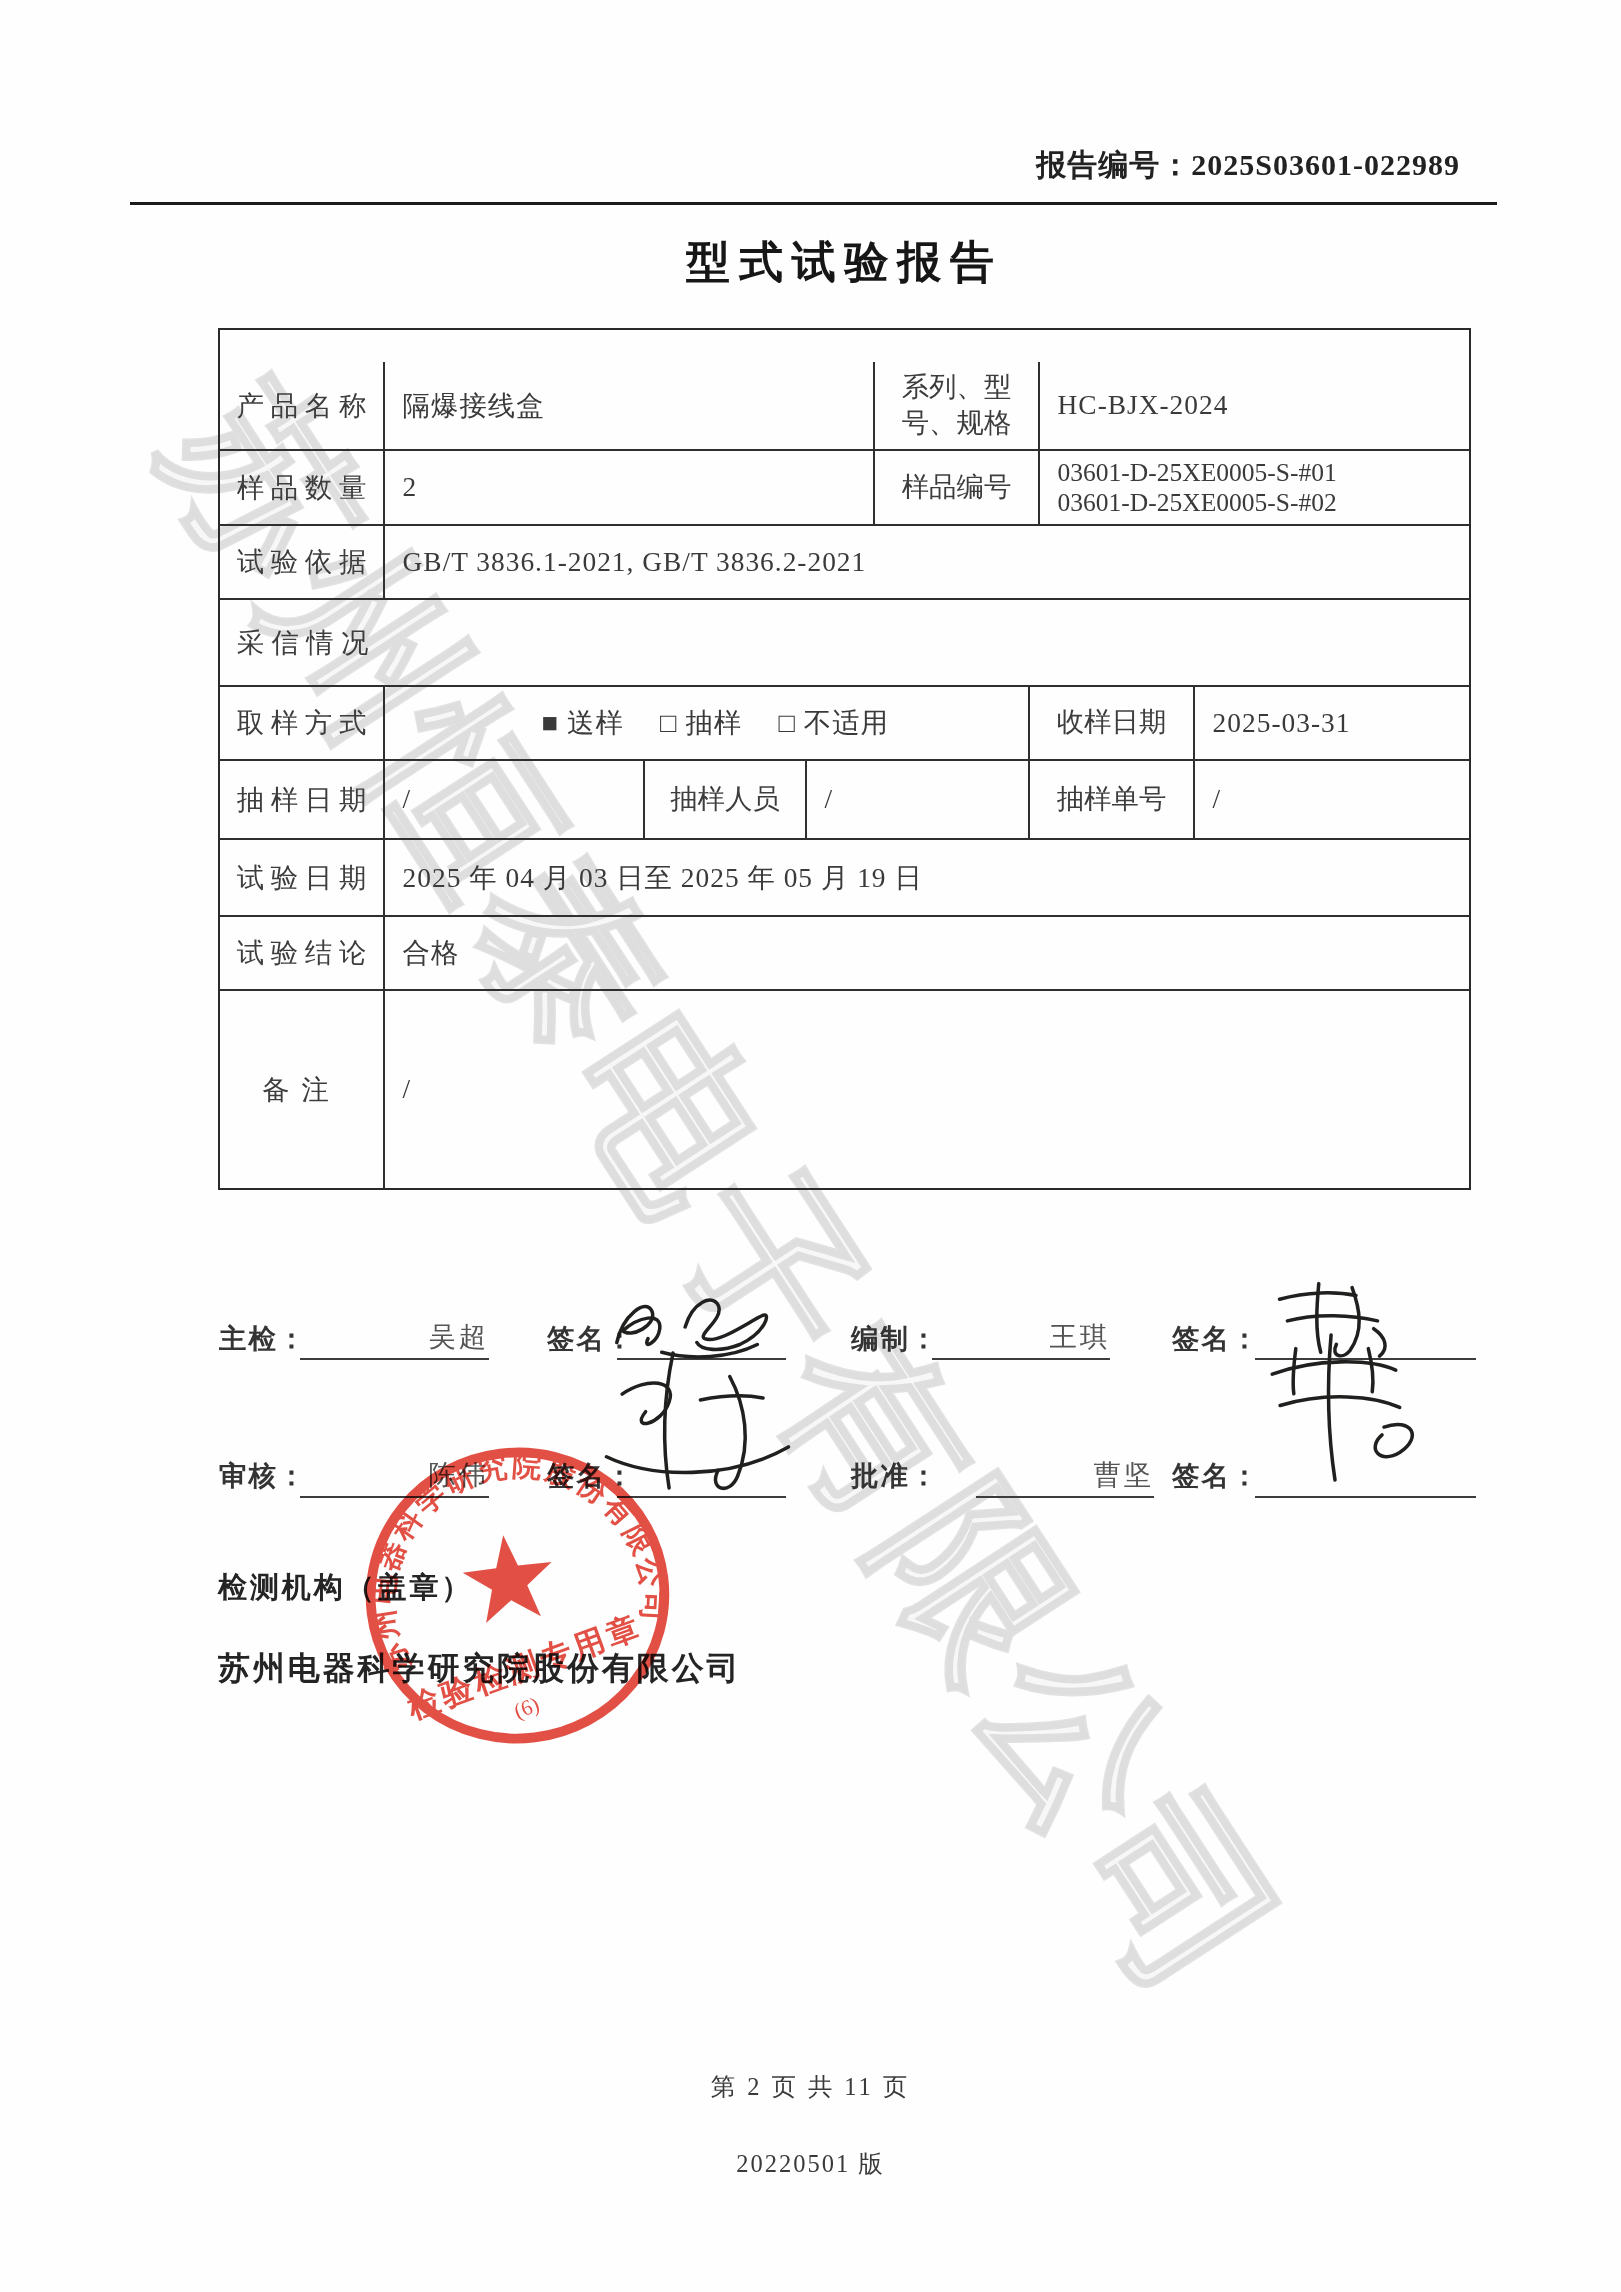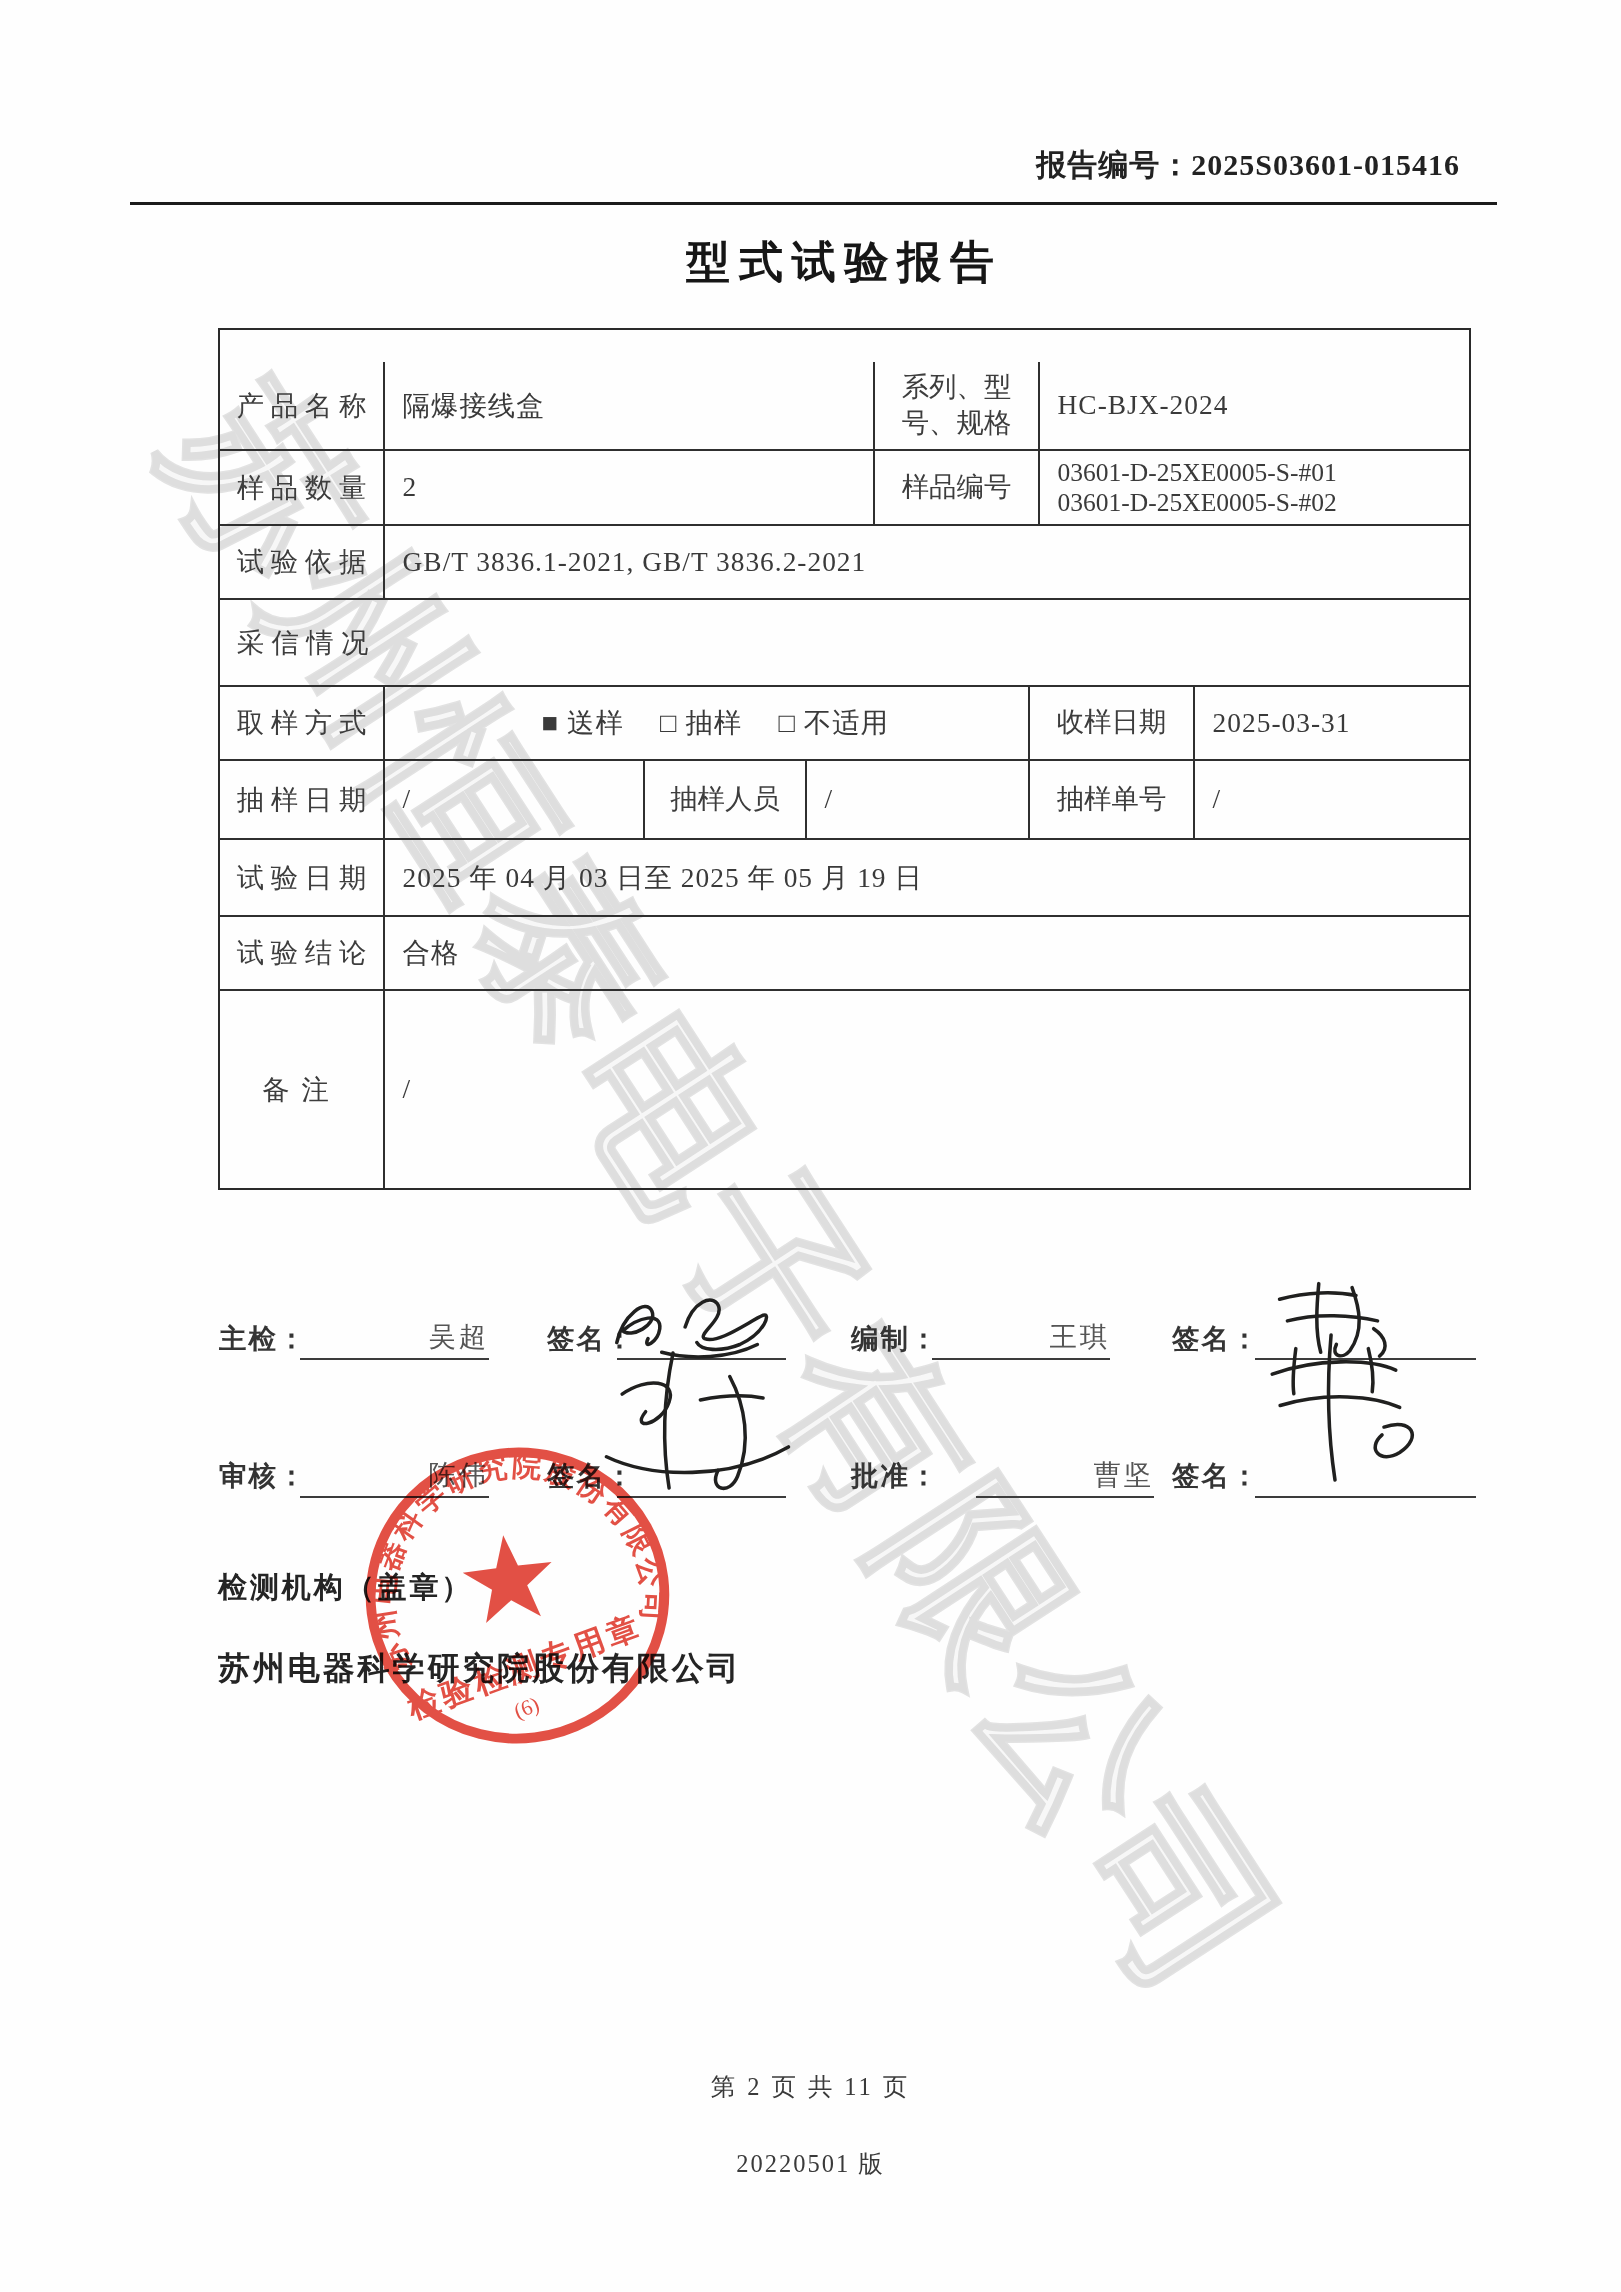--- a/index.html
+++ b/index.html
@@ -53,21 +53,21 @@
      color:#3a3a3a;letter-spacing:2px;z-index:2;}
   .chk-dim{color:#5a5a5a;}
 </style>
 </head>
 <body>
 
 <div class="page">
 
   <div class="watermark">苏州恒泰电子有限公司</div>
 
-  <div class="report-no">报告编号：2025S03601-015416</div>
+  <div class="report-no">报告编号：2025S03601-022989</div>
   <div class="head-rule"></div>
   <div class="doc-title">型式试验报告</div>
 
   <div class="tbl">
 
     <div class="trow" style="height:89px;margin-top:32px;">
       <div class="cell w168">
           <div class="lbl">产品名称</div>
         </div>
       <div class="cell w500">

